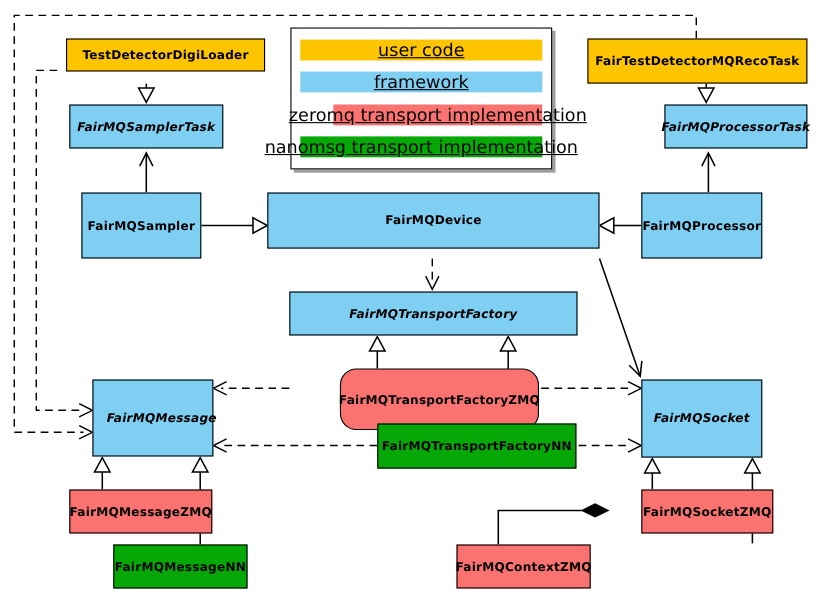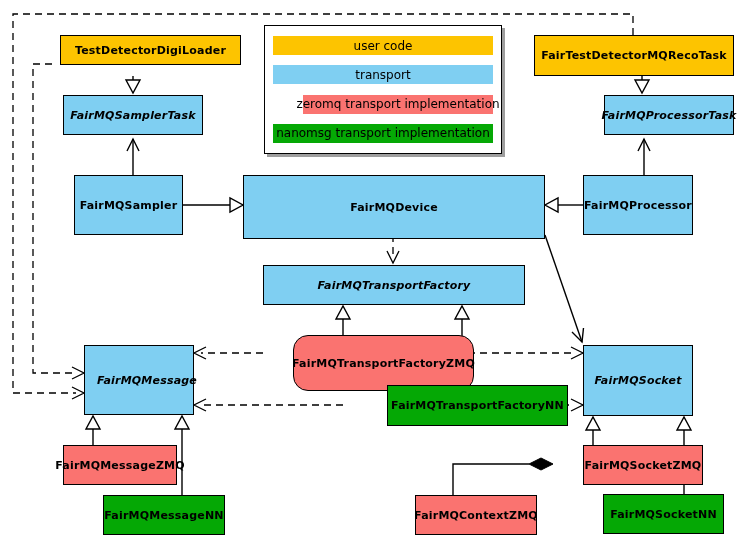--- a/index.html
+++ b/index.html
@@ -21,21 +21,21 @@
   .cat-nanomsg{background:var(--nanomsg,#05a805);}
   #legend{
     position:absolute;left:264px;top:25px;width:238px;height:129px;z-index:1;
     box-sizing:border-box;border:1.5px solid #000;background:#fff;
     box-shadow:3px 3px 0 var(--shadow,#9e9e9e);
     display:flex;flex-direction:column;justify-content:space-between;
     padding:10px 8px;
   }
   .legend-item{
     height:19px;display:flex;align-items:center;justify-content:center;
-    font-size:12px;color:#000;white-space:nowrap;
+    font-size:16px;color:#000;white-space:nowrap;text-decoration:underline;
   }
   svg path,svg polygon,svg polyline{vector-effect:non-scaling-stroke;}
 </style>
 </head>
 <body>
 
 <div id="canvas">
 
   <svg id="connectors" width="748" height="549" viewBox="0 0 748 549">
 
@@ -90,36 +90,35 @@
       <polygon points="586,430 600,430 593,417"></polygon>
       <path d="M684,494 V430" fill="none"></path>
       <polygon points="677,430 691,430 684,417"></polygon>
     </g>
 
     <polygon points="553,464 541,458 529,464 541,470" fill="#000" stroke="#000"></polygon>
   </svg>
 
   <div id="legend">
     <div class="legend-item cat-user">user code</div>
-    <div class="legend-item cat-framework">transport</div>
+    <div class="legend-item cat-framework">framework</div>
     <div class="legend-item cat-zeromq">zeromq transport implementation</div>
     <div class="legend-item cat-nanomsg">nanomsg transport implementation</div>
   </div>
 
   <div class="node cat-user" style="left:60px;top:35px;width:181px;height:30px;">TestDetectorDigiLoader</div>
   <div class="node cat-user" style="left:534px;top:35px;width:200px;height:41px;">FairTestDetectorMQRecoTask</div>
   <div class="node cat-framework abstract" style="left:63px;top:95px;width:140px;height:40px;">FairMQSamplerTask</div>
   <div class="node cat-framework abstract" style="left:604px;top:95px;width:130px;height:40px;">FairMQProcessorTask</div>
   <div class="node cat-framework" style="left:74px;top:175px;width:109px;height:60px;">FairMQSampler</div>
-  <div class="node cat-framework" style="left:243px;top:175px;width:302px;height:64px;">FairMQDevice</div>
+  <div class="node cat-framework" style="left:243px;top:175px;width:302px;height:51px;">FairMQDevice</div>
   <div class="node cat-framework" style="left:583px;top:175px;width:110px;height:60px;">FairMQProcessor</div>
   <div class="node cat-framework abstract" style="left:263px;top:265px;width:262px;height:40px;">FairMQTransportFactory</div>
-  <div class="node cat-zeromq" style="left:263px;top:335px;width:181px;height:56px;border-radius:15px;">FairMQTransportFactoryZMQ</div>
-  <div class="node cat-nanomsg" style="left:343px;top:385px;width:181px;height:41px;margin-left:44px;">FairMQTransportFactoryNN</div>
+  <div class="node cat-zeromq" style="left:279px;top:335px;width:181px;height:56px;border-radius:15px;">FairMQTransportFactoryZMQ</div>
+  <div class="node cat-nanomsg" style="left:343px;top:385px;width:181px;height:41px;">FairMQTransportFactoryNN</div>
   <div class="node cat-framework abstract" style="left:84px;top:345px;width:110px;height:70px;padding-left:16px;">FairMQMessage</div>
   <div class="node cat-framework abstract" style="left:583px;top:345px;width:110px;height:71px;">FairMQSocket</div>
-  <div class="node cat-zeromq" style="left:33px;top:445px;width:114px;height:40px;text-align:center;">FairMQMessageZMQ</div>
+  <div class="node cat-zeromq" style="left:33px;top:445px;width:130px;height:40px;text-align:center;">FairMQMessageZMQ</div>
   <div class="node cat-nanomsg" style="left:103px;top:495px;width:122px;height:40px;">FairMQMessageNN</div>
   <div class="node cat-zeromq" style="left:553px;top:445px;width:120px;height:40px;">FairMQSocketZMQ</div>
-  <div class="node cat-nanomsg" style="left:603px;top:494px;width:121px;height:40px;">FairMQSocketNN</div>
   <div class="node cat-zeromq" style="left:385px;top:495px;width:122px;height:40px;">FairMQContextZMQ</div>
 
 </div>
 
 </body></html>

